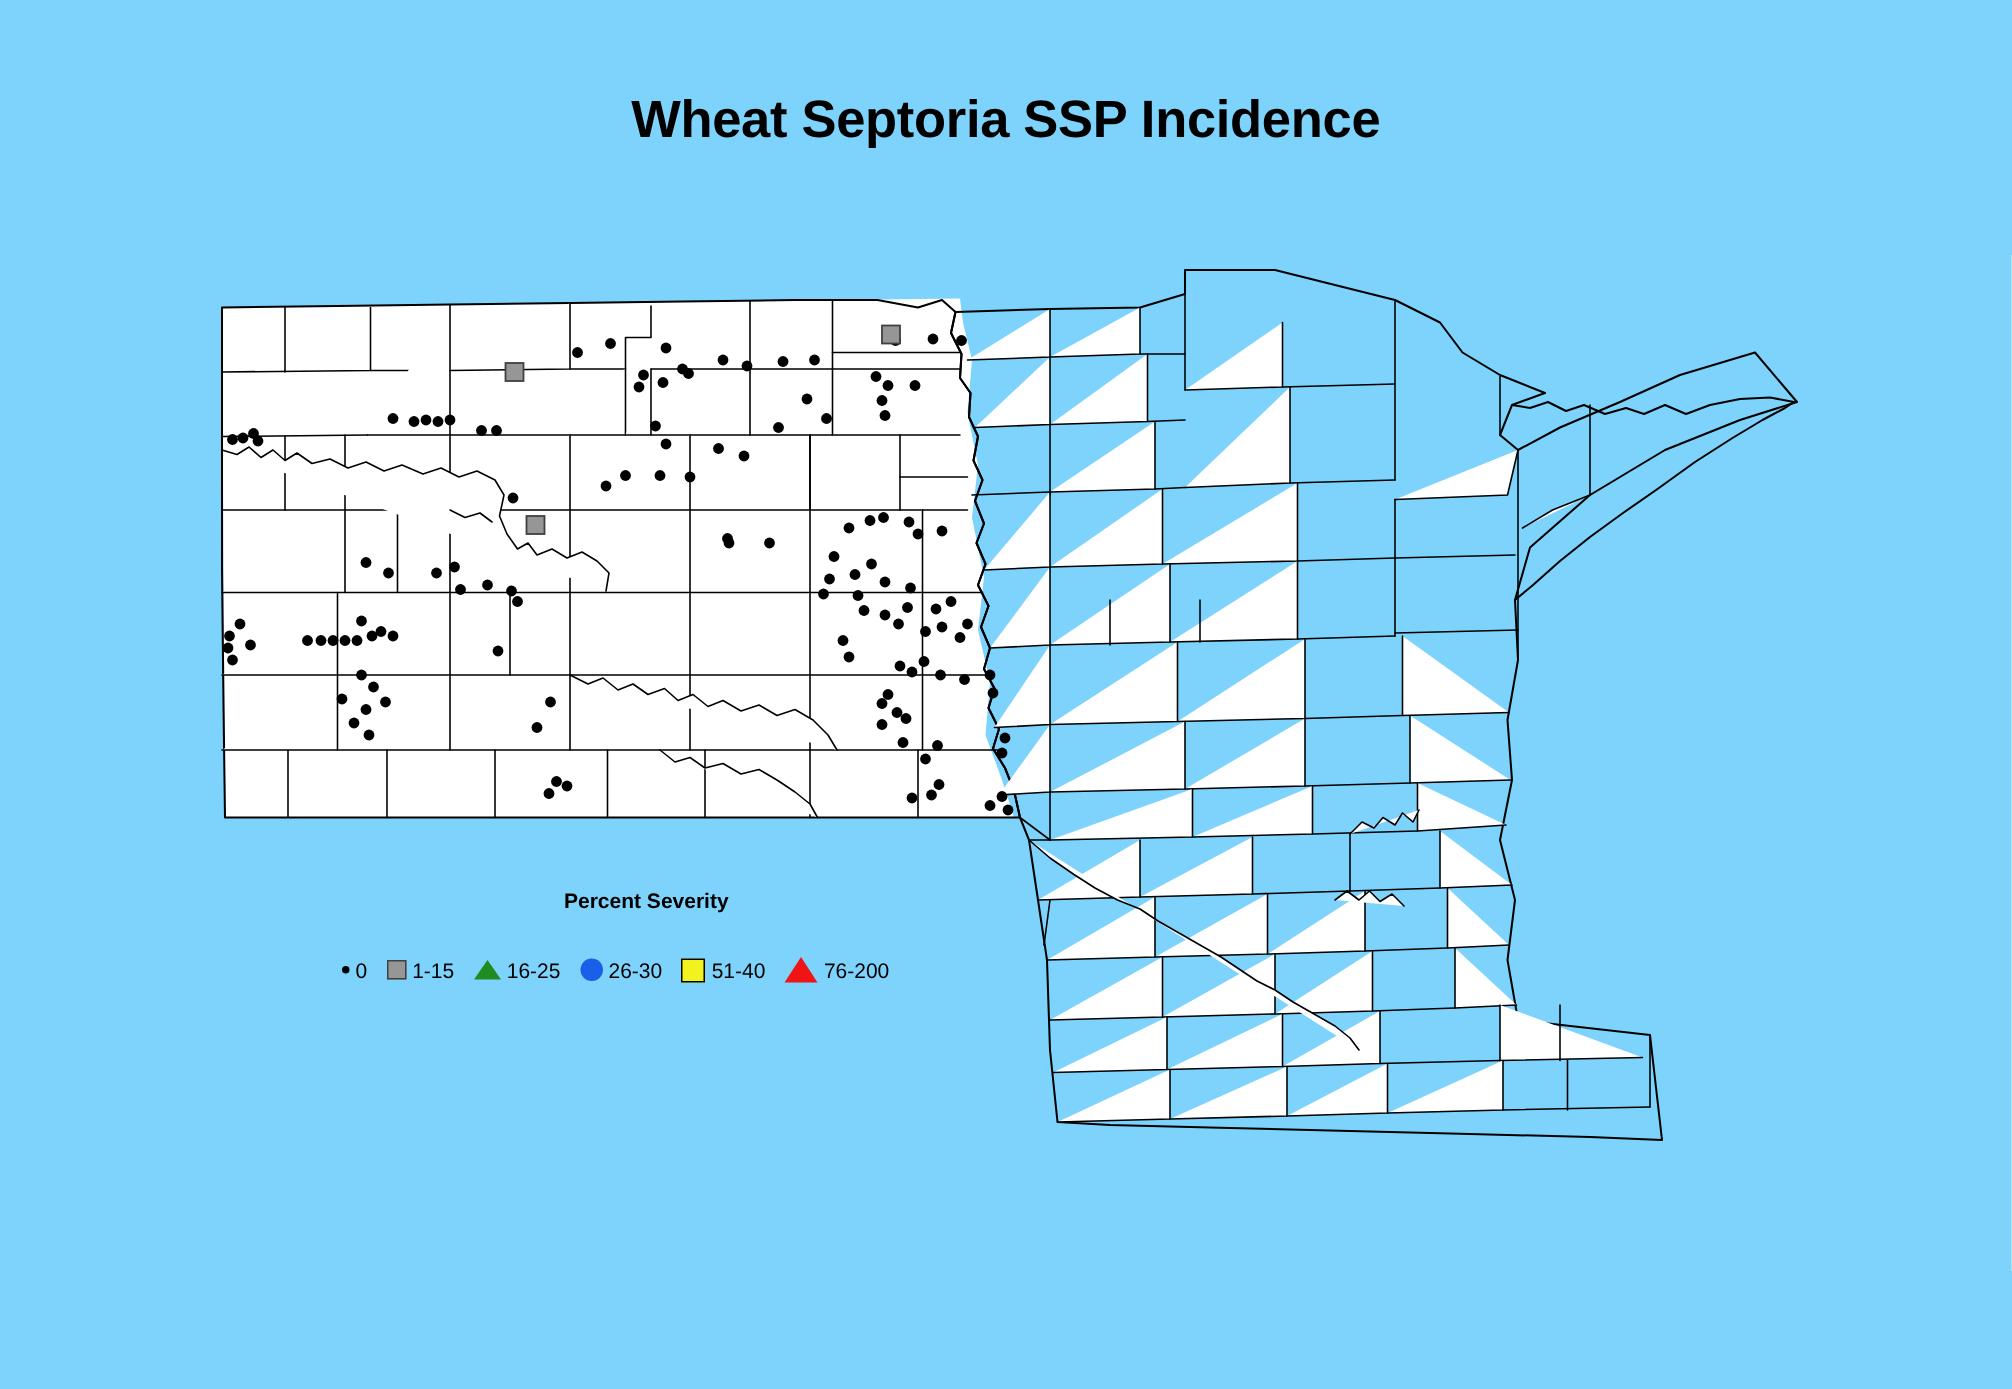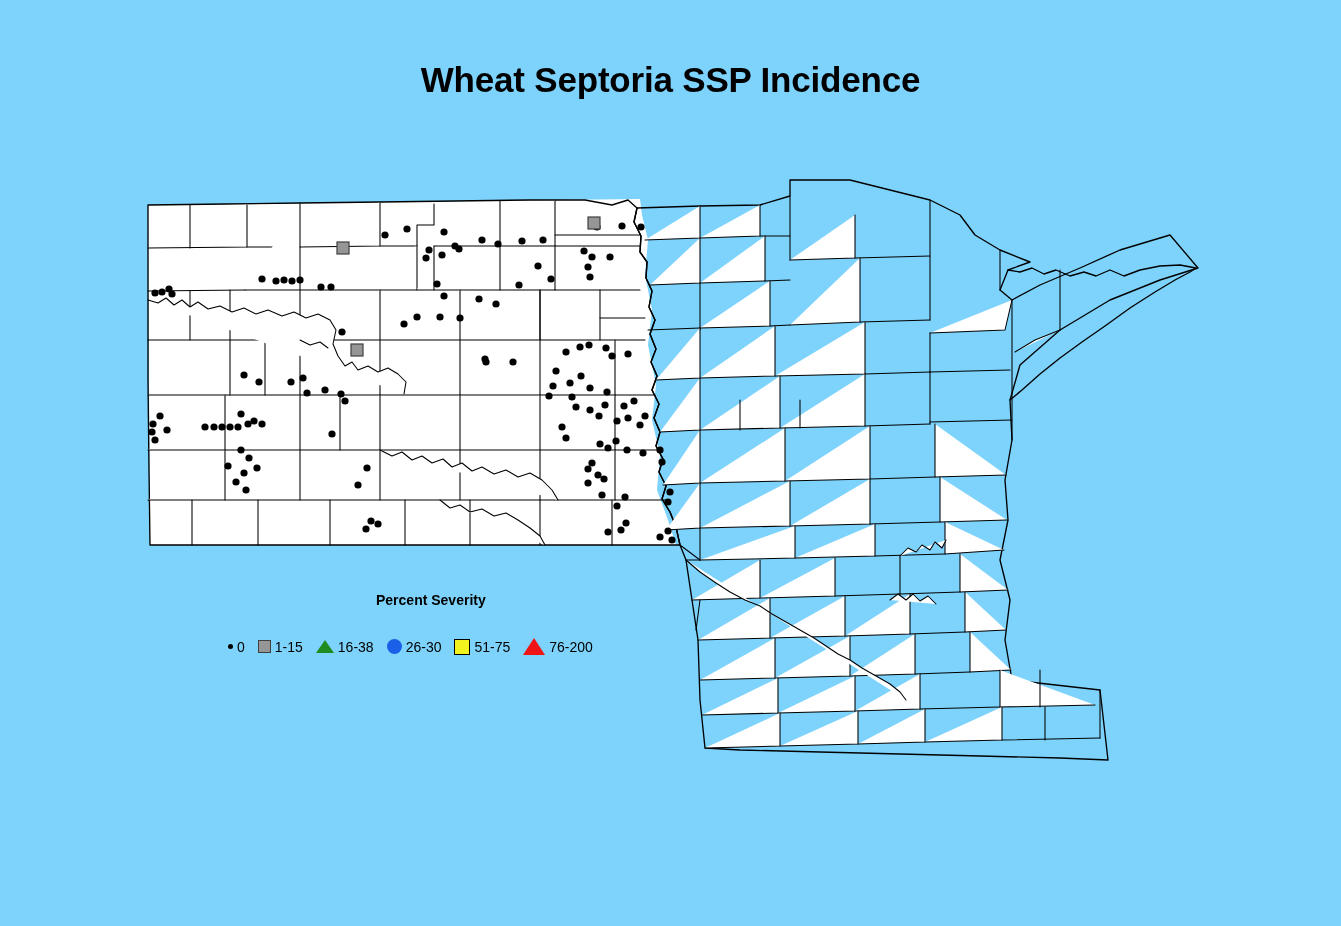--- a/index.html
+++ b/index.html
@@ -372,31 +372,31 @@
           <span class="lg-label">0</span>
         </div>
         <span class="gap"></span>
         <div class="lg-item">
           <span class="sym sym-square" style="background: rgb(150, 150, 150); border-color: rgb(64, 64, 64);"></span>
           <span class="lg-label">1-15</span>
         </div>
         <span class="gap"></span>
         <div class="lg-item">
           <span class="sym sym-tri" style="border-bottom: 13px solid rgb(30, 140, 30);"></span>
-          <span class="lg-label">16-38</span>
+          <span class="lg-label">16-25</span>
         </div>
         <span class="gap"></span>
         <div class="lg-item">
           <span class="sym sym-circle" style="background: rgb(26, 95, 232);"></span>
           <span class="lg-label">26-30</span>
         </div>
         <span class="gap"></span>
         <div class="lg-item">
           <span class="sym sym-square" style="background: rgb(242, 242, 30); border-color: rgb(0, 0, 0); width: 14px; height: 14px;"></span>
-          <span class="lg-label">51-75</span>
+          <span class="lg-label">51-40</span>
         </div>
         <span class="gap"></span>
         <div class="lg-item">
           <span class="sym sym-tri" style="border-bottom: 17px solid rgb(240, 20, 20); border-left-width: 11px; border-right-width: 11px;"></span>
           <span class="lg-label">76-200</span>
         </div>
       </div>
   </div>
 
 </div>

